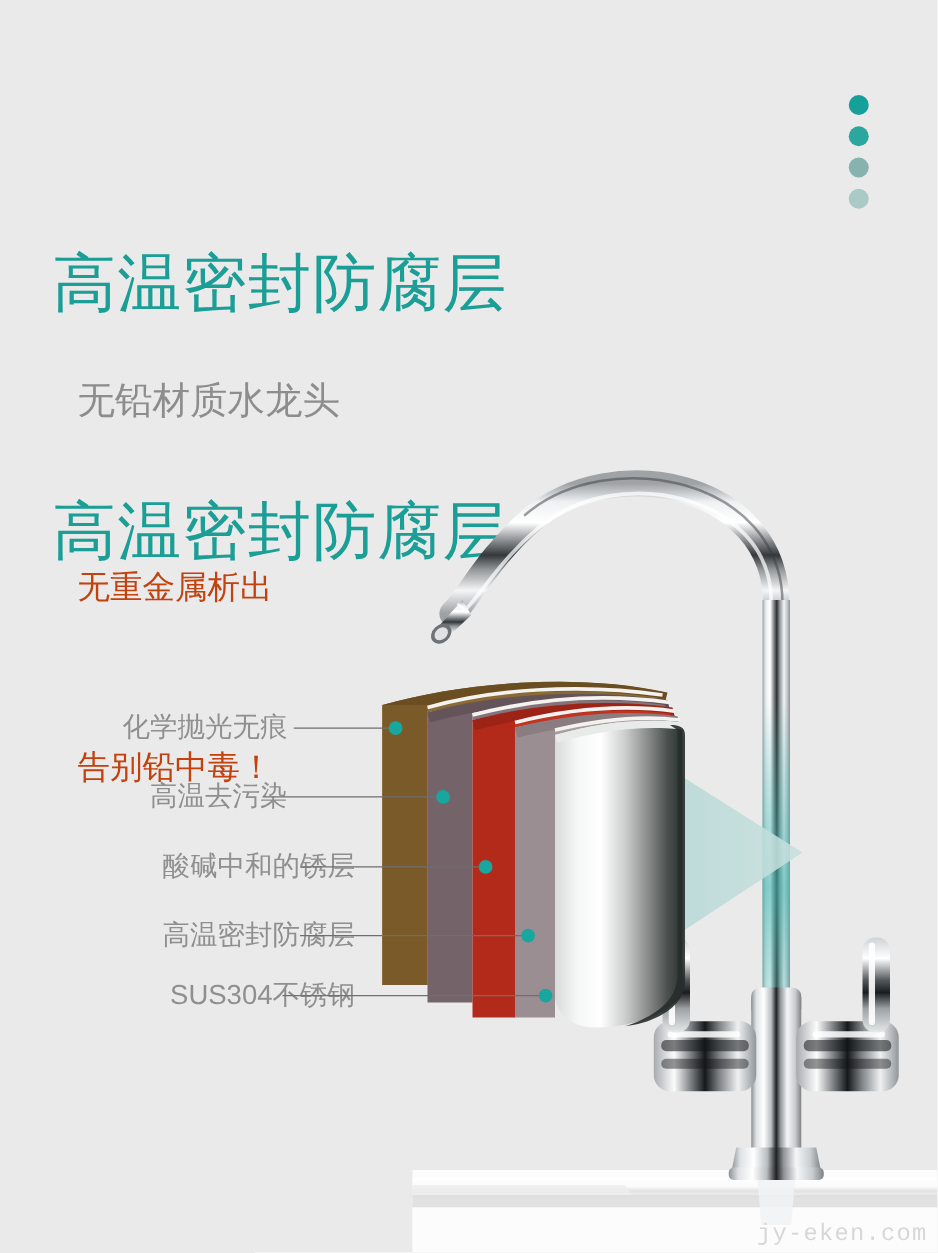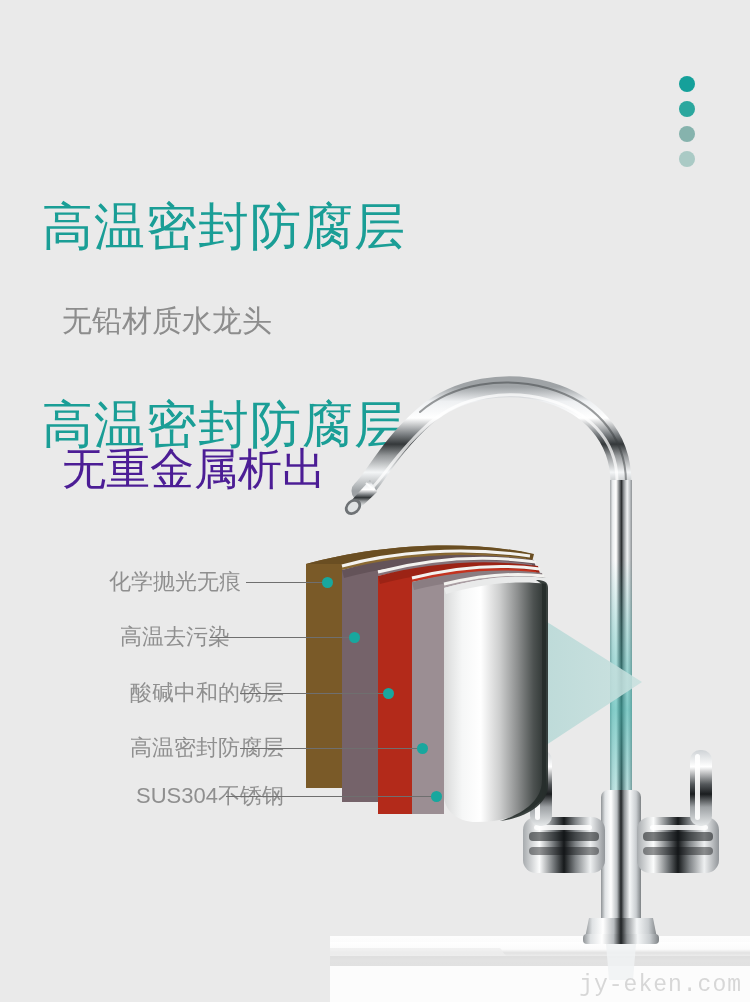--- a/index.html
+++ b/index.html
@@ -59,22 +59,22 @@
     line-height: 34px;
     white-space: pre;
   }
   #sub-copy .sc-line { display: block; }
 
   
   #secondary-heading {
     position: absolute;
     left: 62px;
     top: 349px;
-    color: #4c1d95;
-    font-size: 44px;
+    color: #c2410c;
+    font-size: 26px;
     line-height: 48px;
     white-space: pre;
   }
   #secondary-heading .sh-line { display: block; }
 
   
   .callout {
     position: absolute;
     height: 30px;
   }
@@ -131,21 +131,21 @@
     height: 200px;
     pointer-events: none;
   }
 
   
   #watermark {
     position: absolute;
     right: 8px;
     bottom: 4px;
     color: #d7d7d7;
-    font-size: 23px;
+    font-size: 19px;
     letter-spacing: 1px;
     font-family: "Liberation Mono", "DejaVu Sans Mono", monospace;
   }
 </style>
 </head>
 <body>
 
 <div id="page">
 
   <div id="headline">
@@ -159,20 +159,21 @@
     <div class="dot d3"></div>
     <div class="dot d4"></div>
   </div>
 
   <div id="sub-copy">
     <span class="sc-line">无铅材质水龙头</span>
   </div>
 
   <div id="secondary-heading">
     <span class="sh-line">无重金属析出</span>
+    <span class="sh-line">告别铅中毒！</span>
   </div>
 
   <div id="faucet">
     <svg width="420" height="682" viewBox="0 0 420 682">
       <defs>
 
         <linearGradient id="chromeV" x1="0" y1="0" x2="1" y2="0">
           <stop offset="0%" stop-color="#9fa3a6"></stop>
           <stop offset="12%" stop-color="#e9ecee"></stop>
           <stop offset="28%" stop-color="#ffffff"></stop>
@@ -342,21 +343,21 @@
       <path d="M 112 42 C 152 32, 198 27, 242 33 L 244 41 C 200 34, 154 40, 114 50 Z" fill="#8a7d82"></path>
       <path d="M 144 44 C 176 38, 210 34, 242 38 L 242 42 C 210 37, 178 41, 144 48 Z" fill="#aa9ea3"></path>
       <path d="M 144 44 C 178 36, 212 32, 244 36" fill="none" stroke="#f3f2ef" stroke-width="3"></path>
 
       <path d="M 144 48 C 180 38, 216 34, 246 38 L 246 248 C 246 268, 210 282, 176 282 C 158 282, 146 272, 144 258 Z" fill="url(#steelGrad)"></path>
       <path d="M 144 48 C 180 38, 216 34, 248 38 L 248 44 C 216 40, 182 44, 146 54 Z" fill="#e9eaea"></path>
       <path d="M 236 40 C 244 40, 248 42, 248 48 L 248 246 C 248 264, 226 278, 200 281 C 228 272, 242 258, 242 240 L 242 44 Z" fill="#262d2b" opacity="0.9"></path>
     </svg>
   </div>
 
-  <div class="callout" style="left:71px; top:567px; width:265px;">
+  <div class="callout" style="left:60px; top:567px; width:265px;">
     <span class="callout-label" style="right:95px;">化学抛光无痕</span>
     <div class="callout-line" style="left:175px; width:78px;"></div>
     <div class="callout-dot" style="left:251px;"></div>
   </div>
 
   <div class="callout" style="left:60px; top:622px; width:303px;">
     <span class="callout-label" style="right:133px;">高温去污染</span>
     <div class="callout-line" style="left:150px; width:141px;"></div>
     <div class="callout-dot" style="left:289px;"></div>
   </div>

